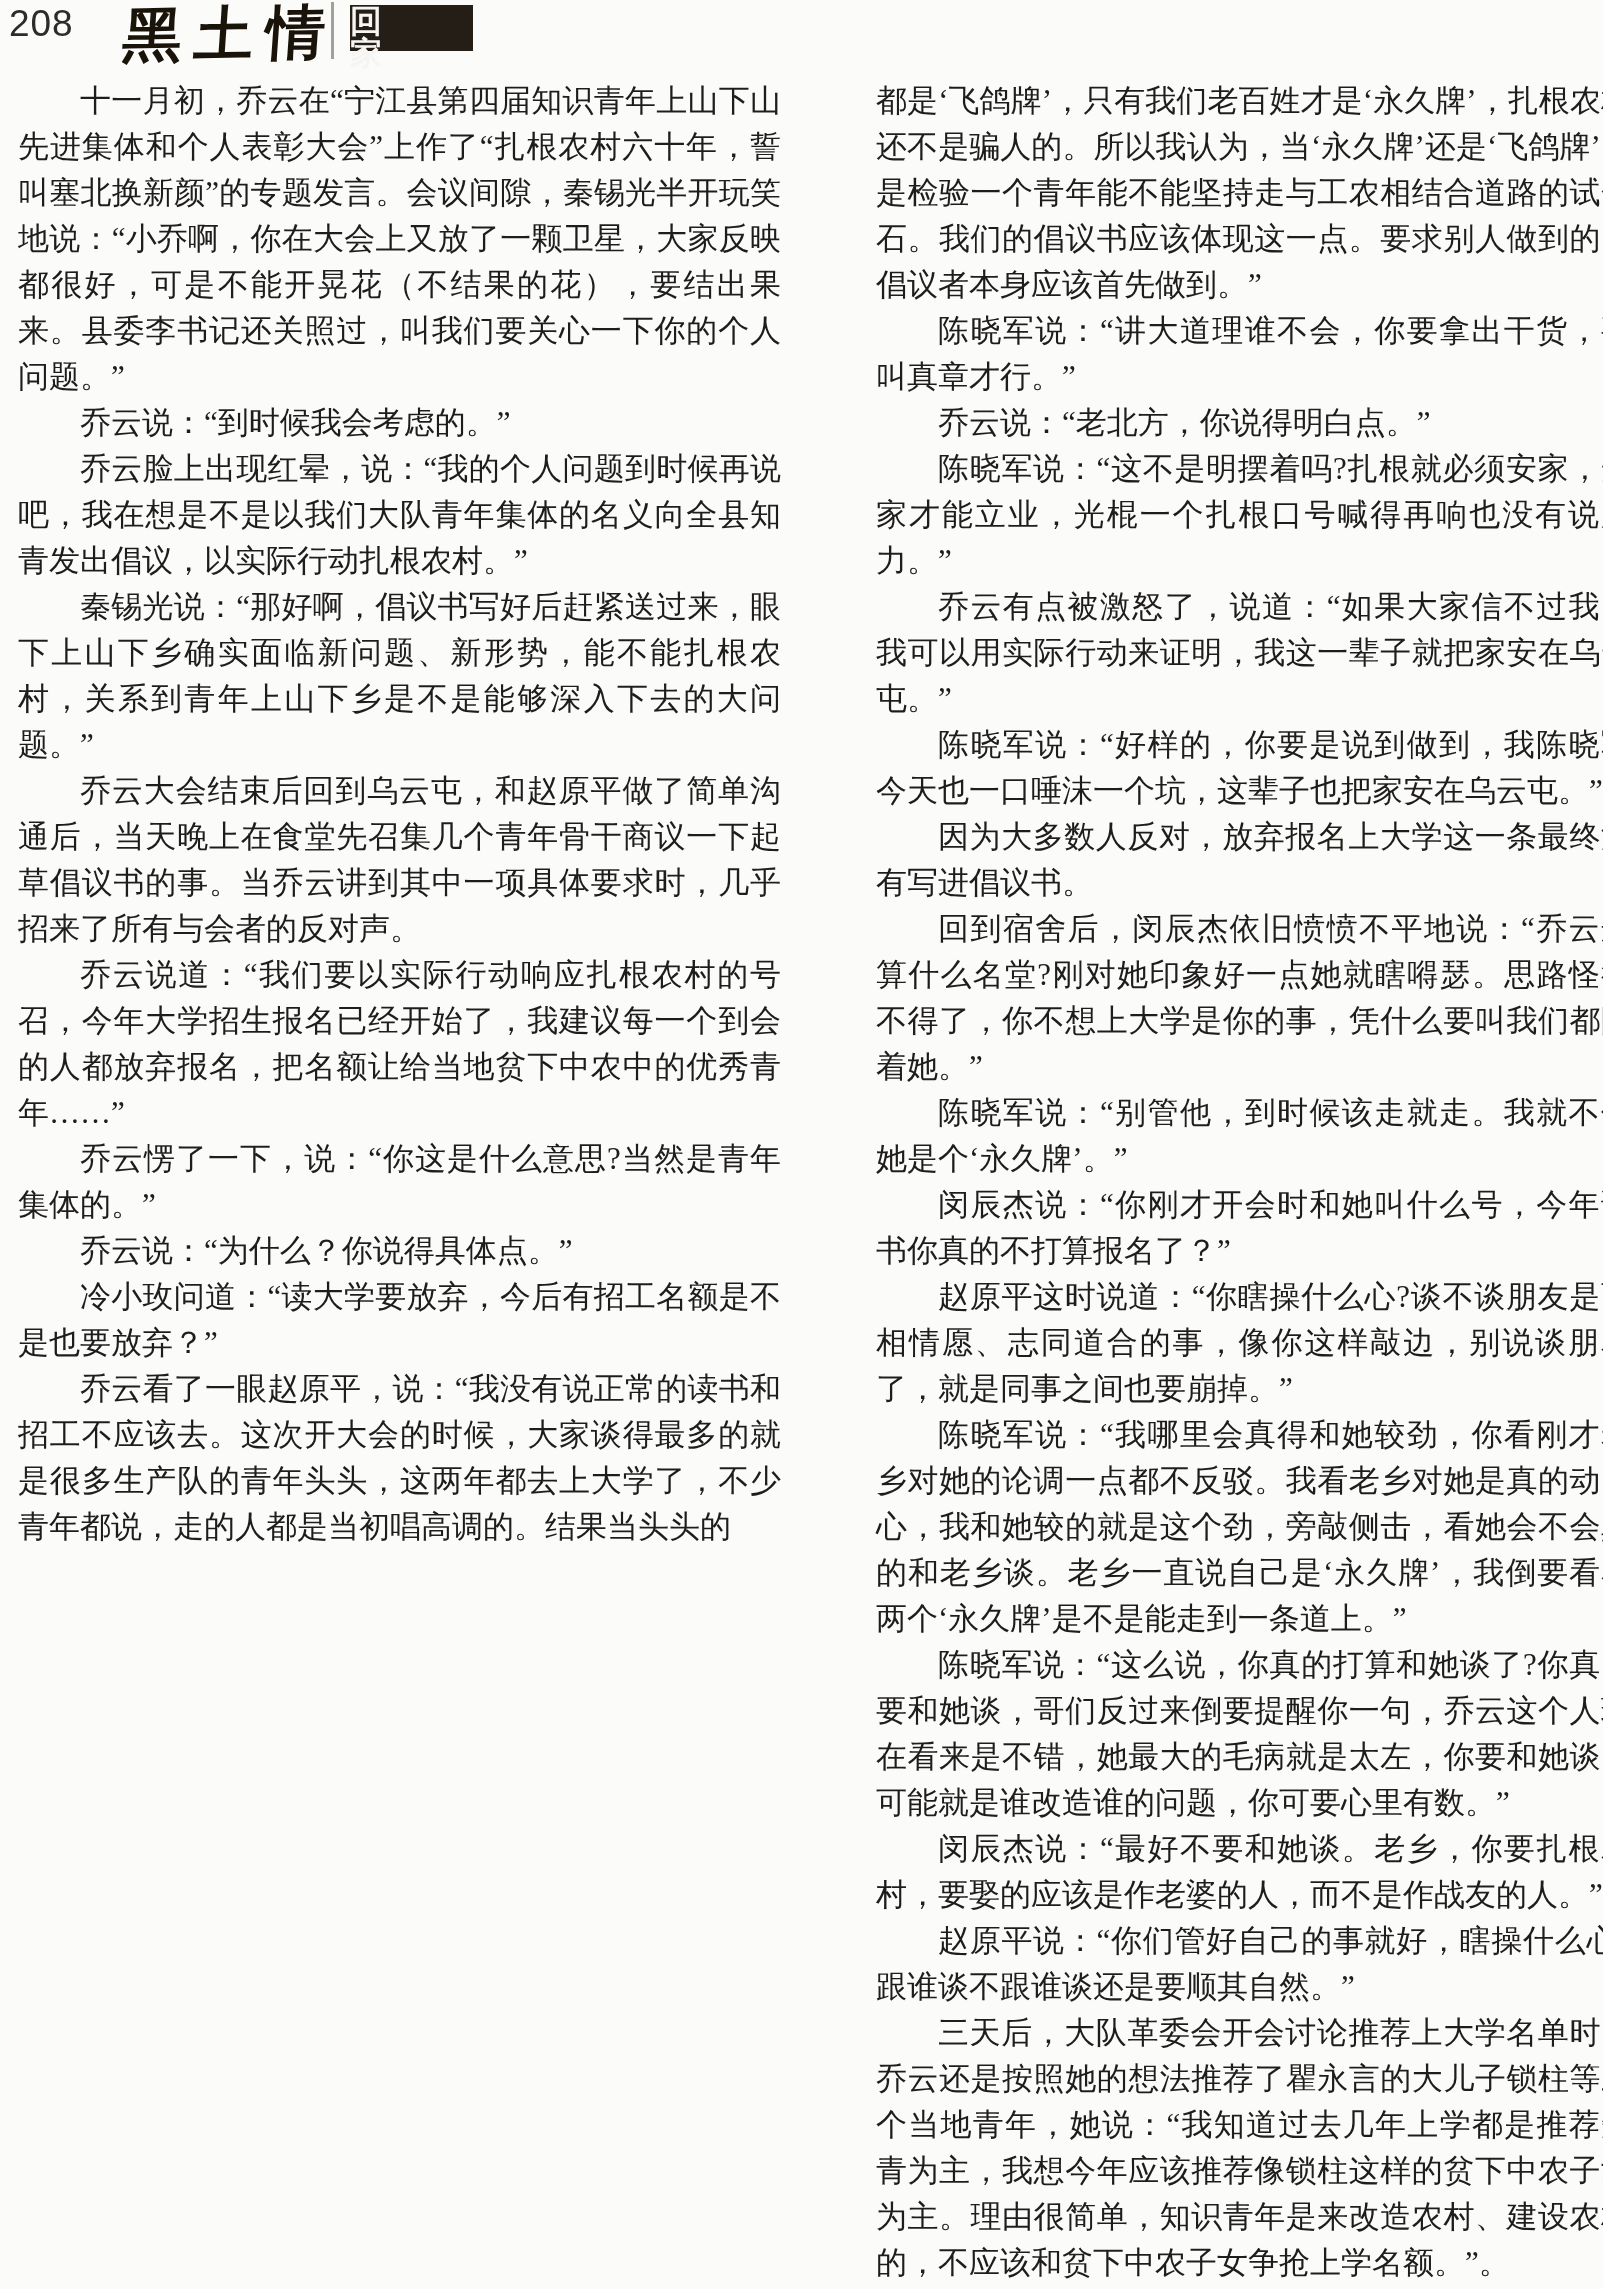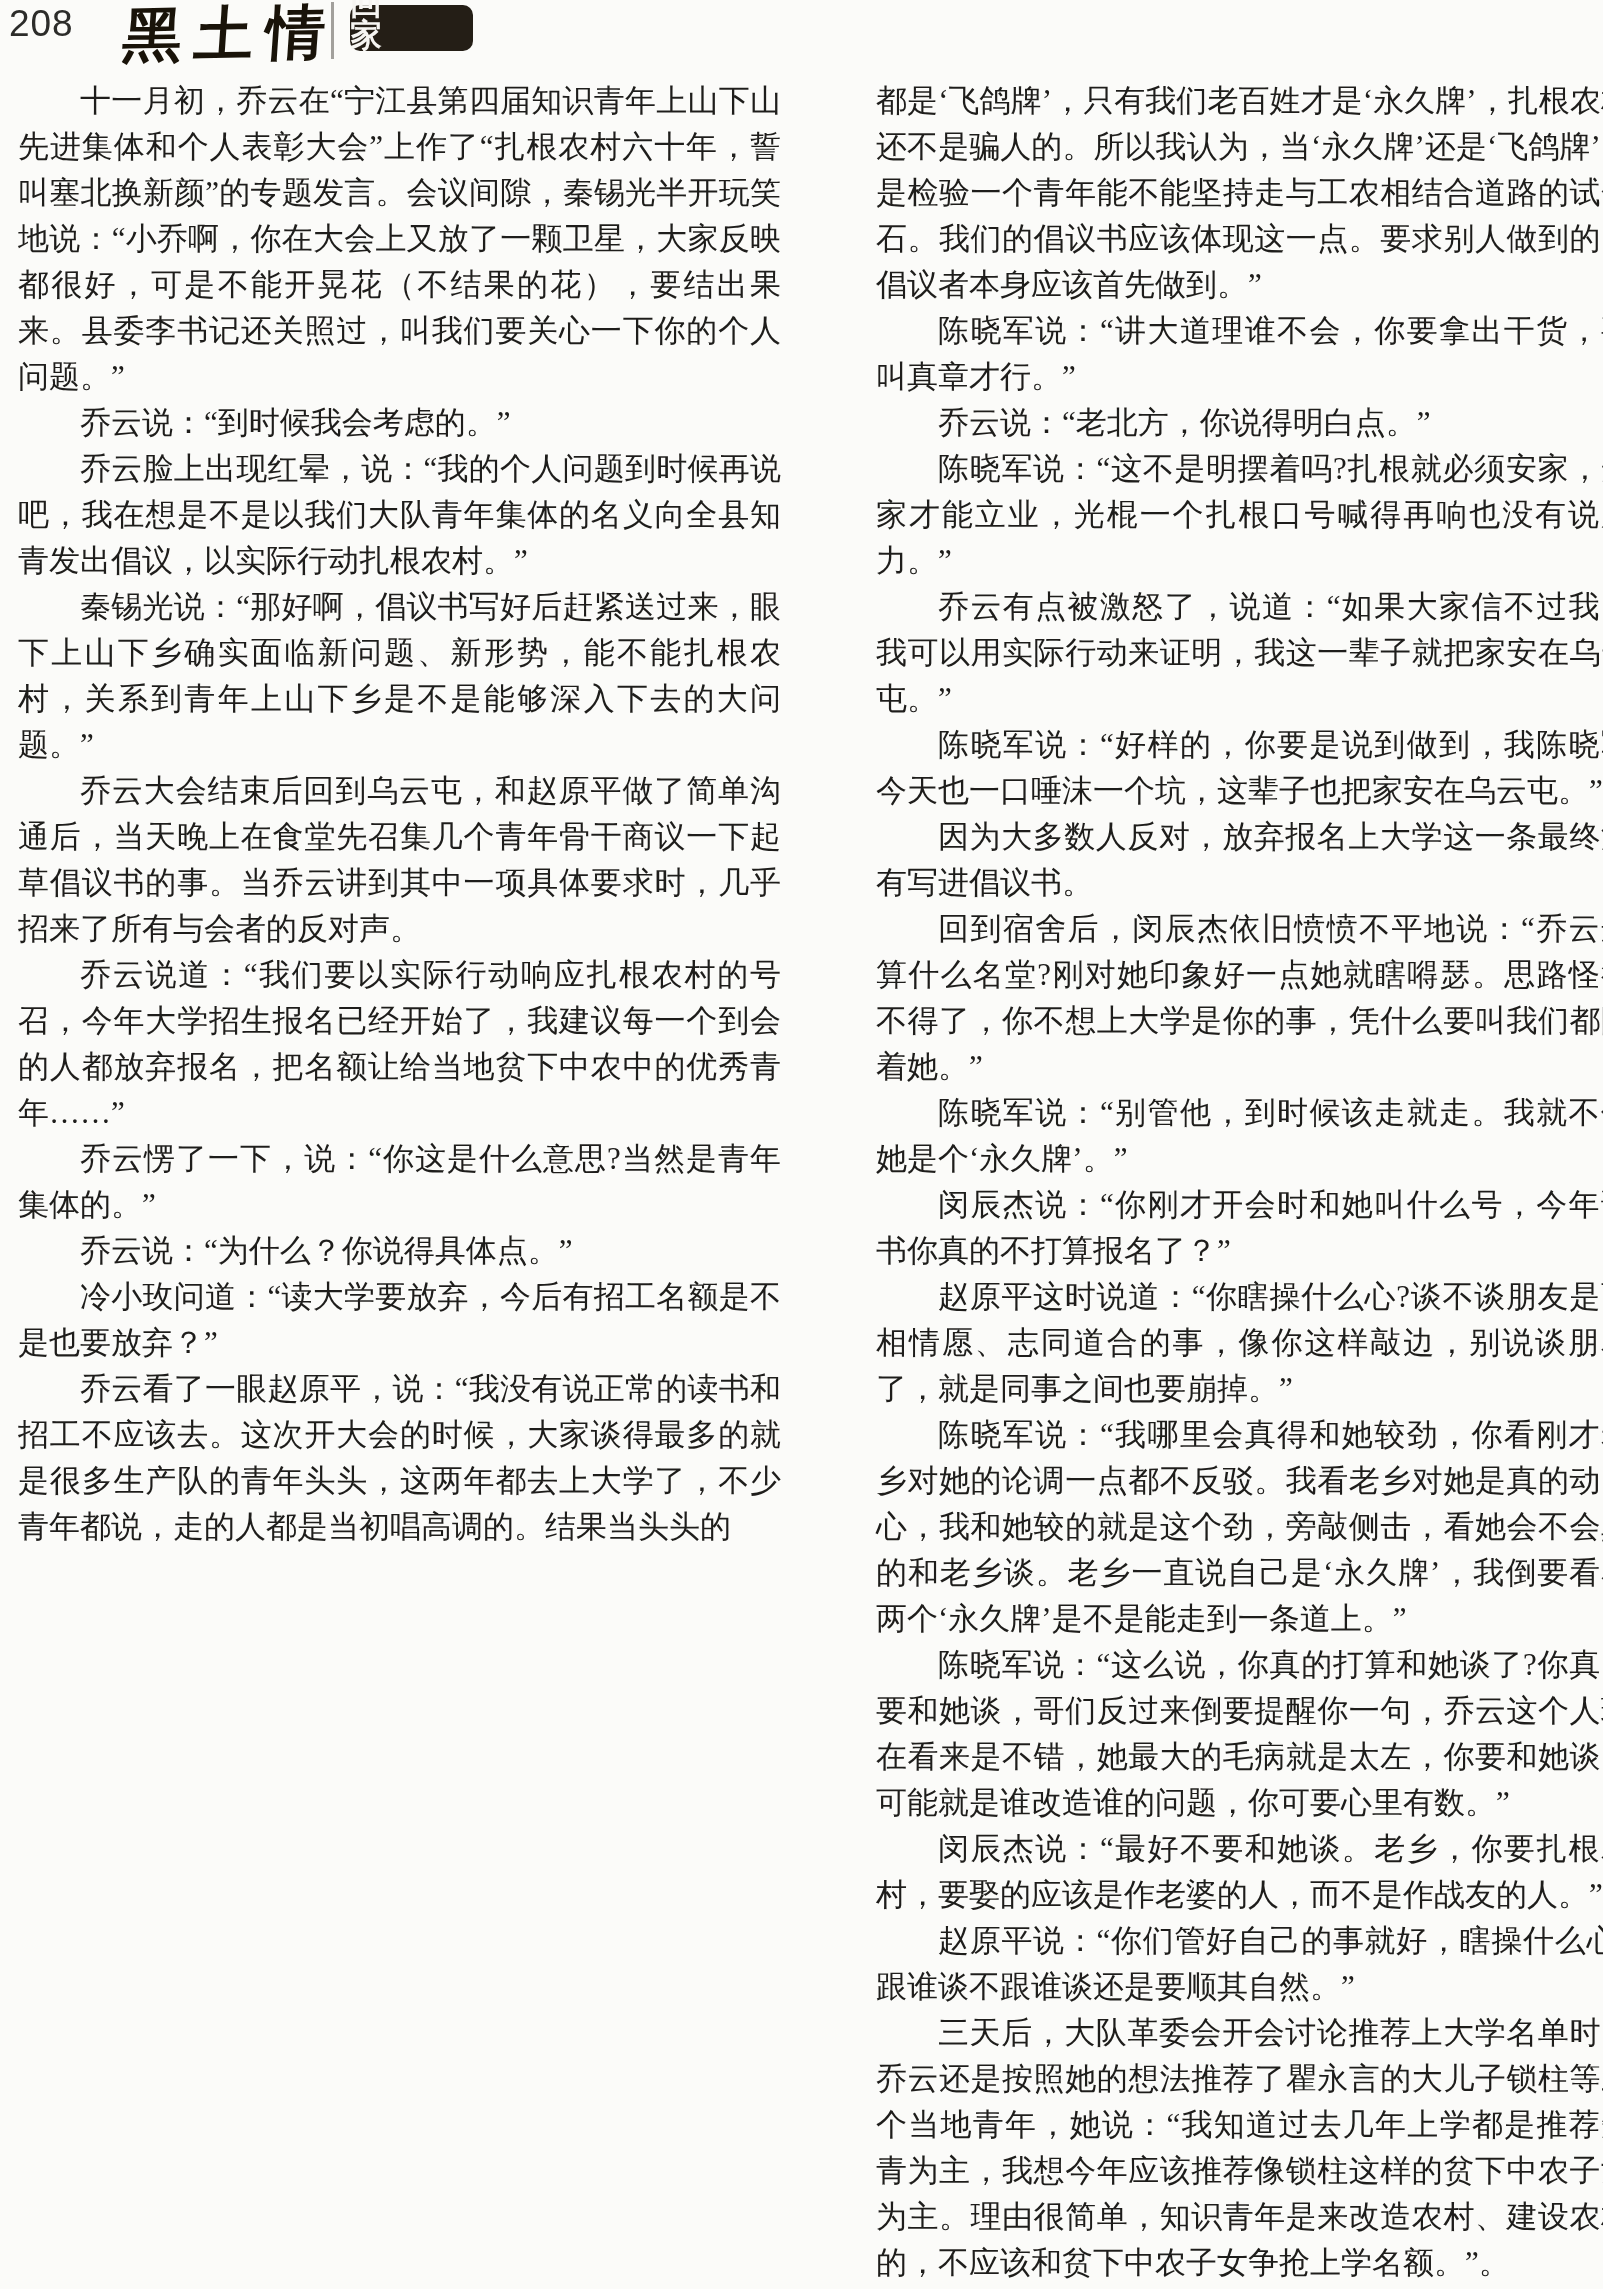--- a/index.html
+++ b/index.html
@@ -25,22 +25,22 @@
     transform:skewX(-5deg) rotate(-1deg);
     font-family:"Liberation Serif","DejaVu Serif",serif;
   }
   .header-divider{
     position:absolute;left:331px;top:1.8px;
     width:2.7px;height:57px;background:#a2a09c;
   }
   .section-badge{
     position:absolute;left:350px;top:5.3px;
     width:123px;height:46px;
-    background:#241e16;border-radius:10px;
-    display:flex;align-items:flex-end;justify-content:center;
+    background:#241e16;border-radius:0;
+    display:flex;align-items:flex-start;justify-content:center;
   }
   .section-badge span{
     color:#f6f5f2;font-size:32px;font-weight:700;
     letter-spacing:27px;margin-right:-27px;line-height:1;
   }
   
   .column{
     position:absolute;top:78px;
     font-size:31px;line-height:46px;
     text-align:justify;

